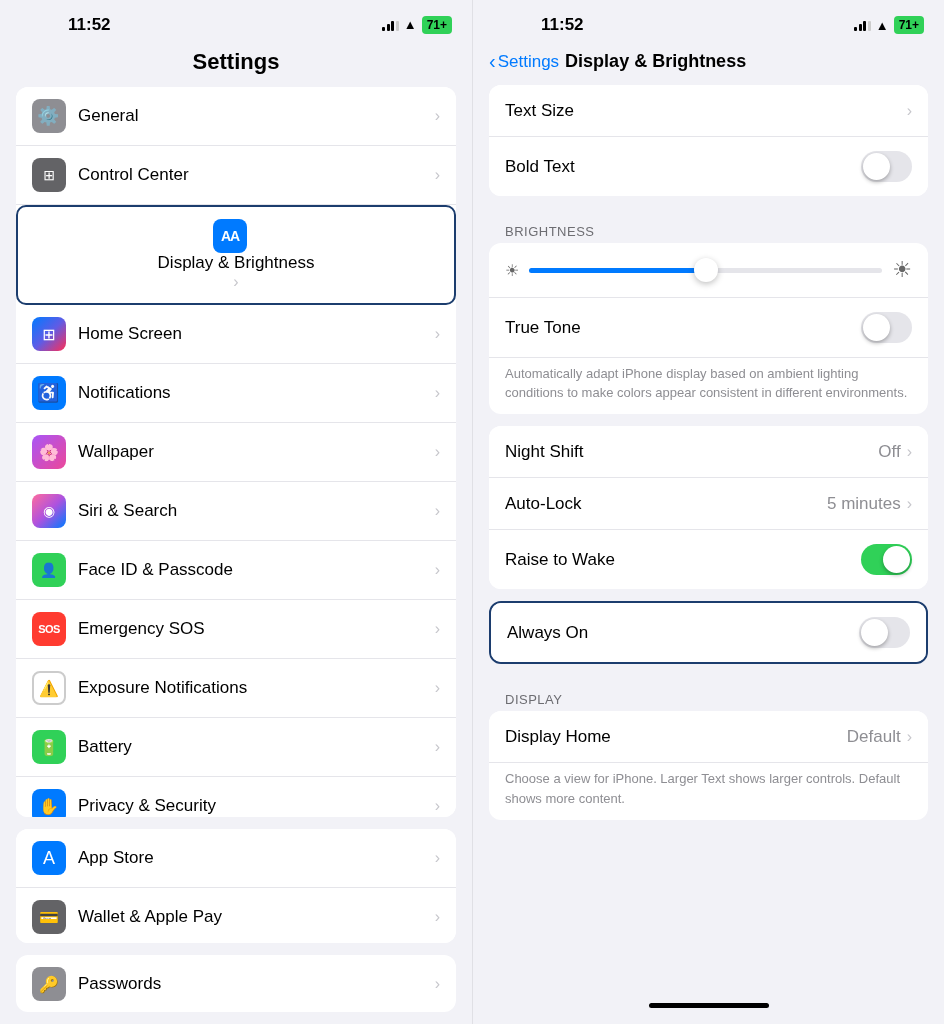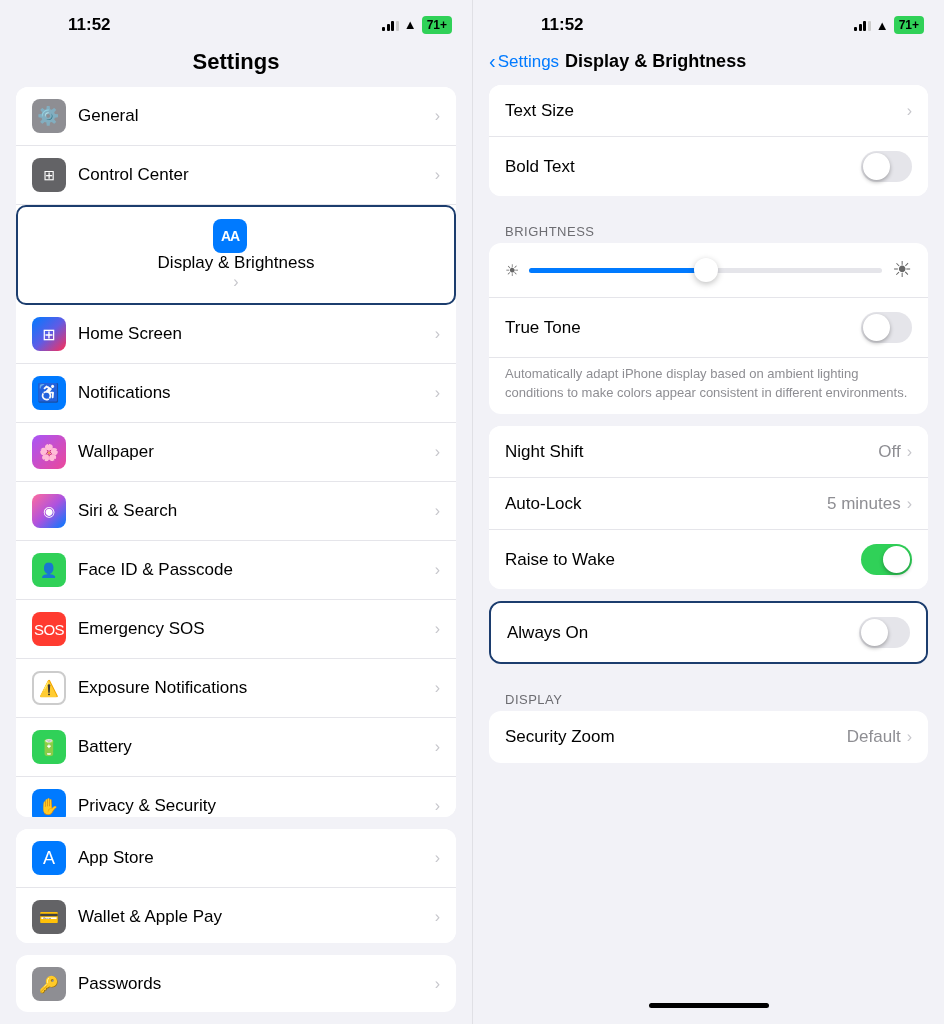--- a/index.html
+++ b/index.html
@@ -369,21 +369,21 @@
       <span class="item-chevron">›</span>
     </div>
 
     <div class="settings-item">
       <div class="item-icon icon-green" style="font-size:14px">👤</div>
       <span class="item-label">Face ID &amp; Passcode</span>
       <span class="item-chevron">›</span>
     </div>
 
     <div class="settings-item">
-      <div class="item-icon icon-orange" style="font-size:15px; font-weight:400; letter-spacing:-0.5px">SOS</div>
+      <div class="item-icon icon-orange" style="font-size:11px; font-weight:700; letter-spacing:-0.5px">SOS</div>
       <span class="item-label">Emergency SOS</span>
       <span class="item-chevron">›</span>
     </div>
 
     <div class="settings-item">
       <div class="item-icon" style="background: #fff; border: 2px solid #ccc; font-size:16px">⚠️</div>
       <span class="item-label">Exposure Notifications</span>
       <span class="item-chevron">›</span>
     </div>
 
@@ -511,22 +511,25 @@
       <span class="right-item-label">Always On</span>
       <div class="toggle toggle-off">
         <div class="toggle-knob"></div>
       </div>
     </div>
   </div>
 
   <div class="section-label">DISPLAY</div>
   <div class="right-section">
     <div class="right-item">
-      <span class="right-item-label">Security Zoom</span>
+      <span class="right-item-label">Display Home</span>
       <span class="right-item-value">Default</span>
       <span class="right-item-chevron">›</span>
     </div>
+    <div style="padding: 6px 16px 12px;">
+      <span class="description-text" style="padding:0;">Choose a view for iPhone. Larger Text shows larger controls. Default shows more content.</span>
+    </div>
   </div>
 
   <div style="flex:1; display:flex; align-items:flex-end; justify-content:center; padding-bottom:8px;">
     <div class="home-indicator"></div>
   </div>
 </div>
 
 </body></html>

